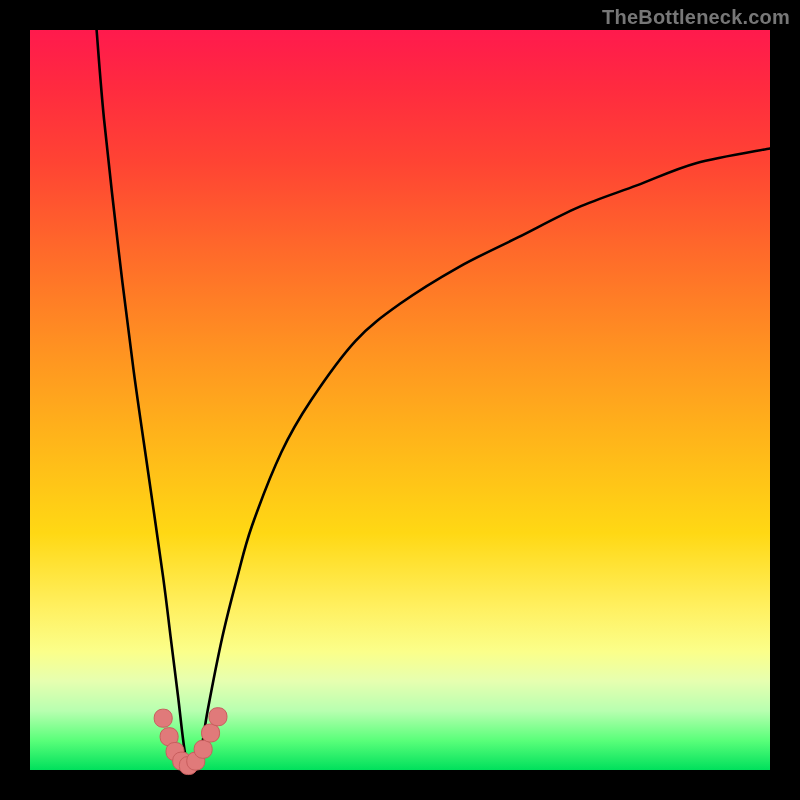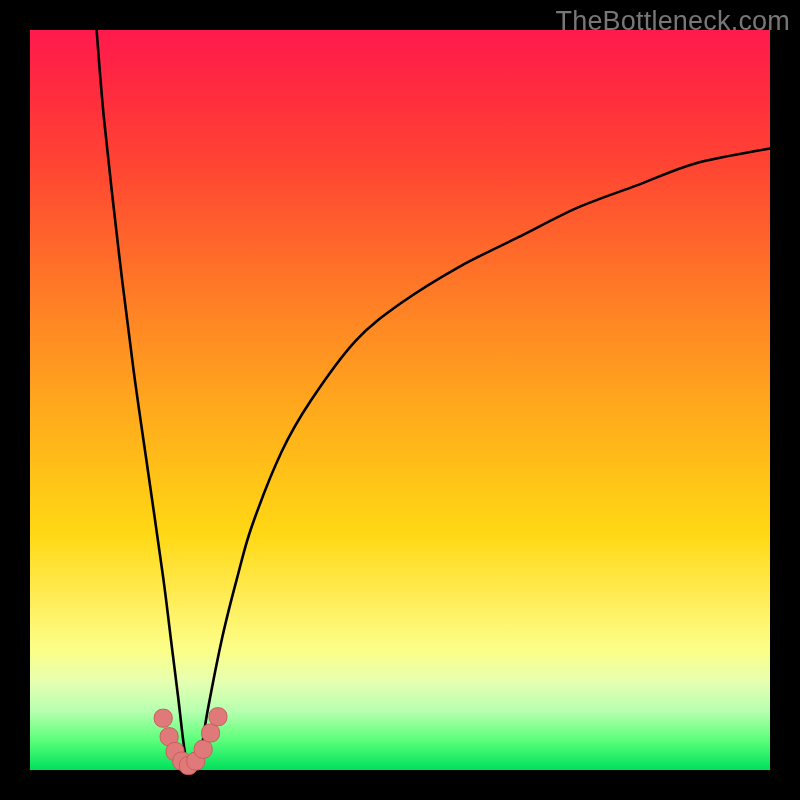--- a/index.html
+++ b/index.html
@@ -40,22 +40,22 @@
       #b8ffb0 92%,
       #5aff7a 96%,
       #00e05c 100%
     );
   }
   .watermark {
     position: absolute;
     top: 6px;
     right: 10px;
     color: #777;
-    font-size: 27px;
-    font-weight: 400;
+    font-size: 20px;
+    font-weight: 700;
     letter-spacing: 0.2px;
     user-select: none;
   }
   svg.curve {
     position: absolute;
     left: 0;
     top: 0;
     width: 740px;
     height: 740px;
     overflow: visible;

